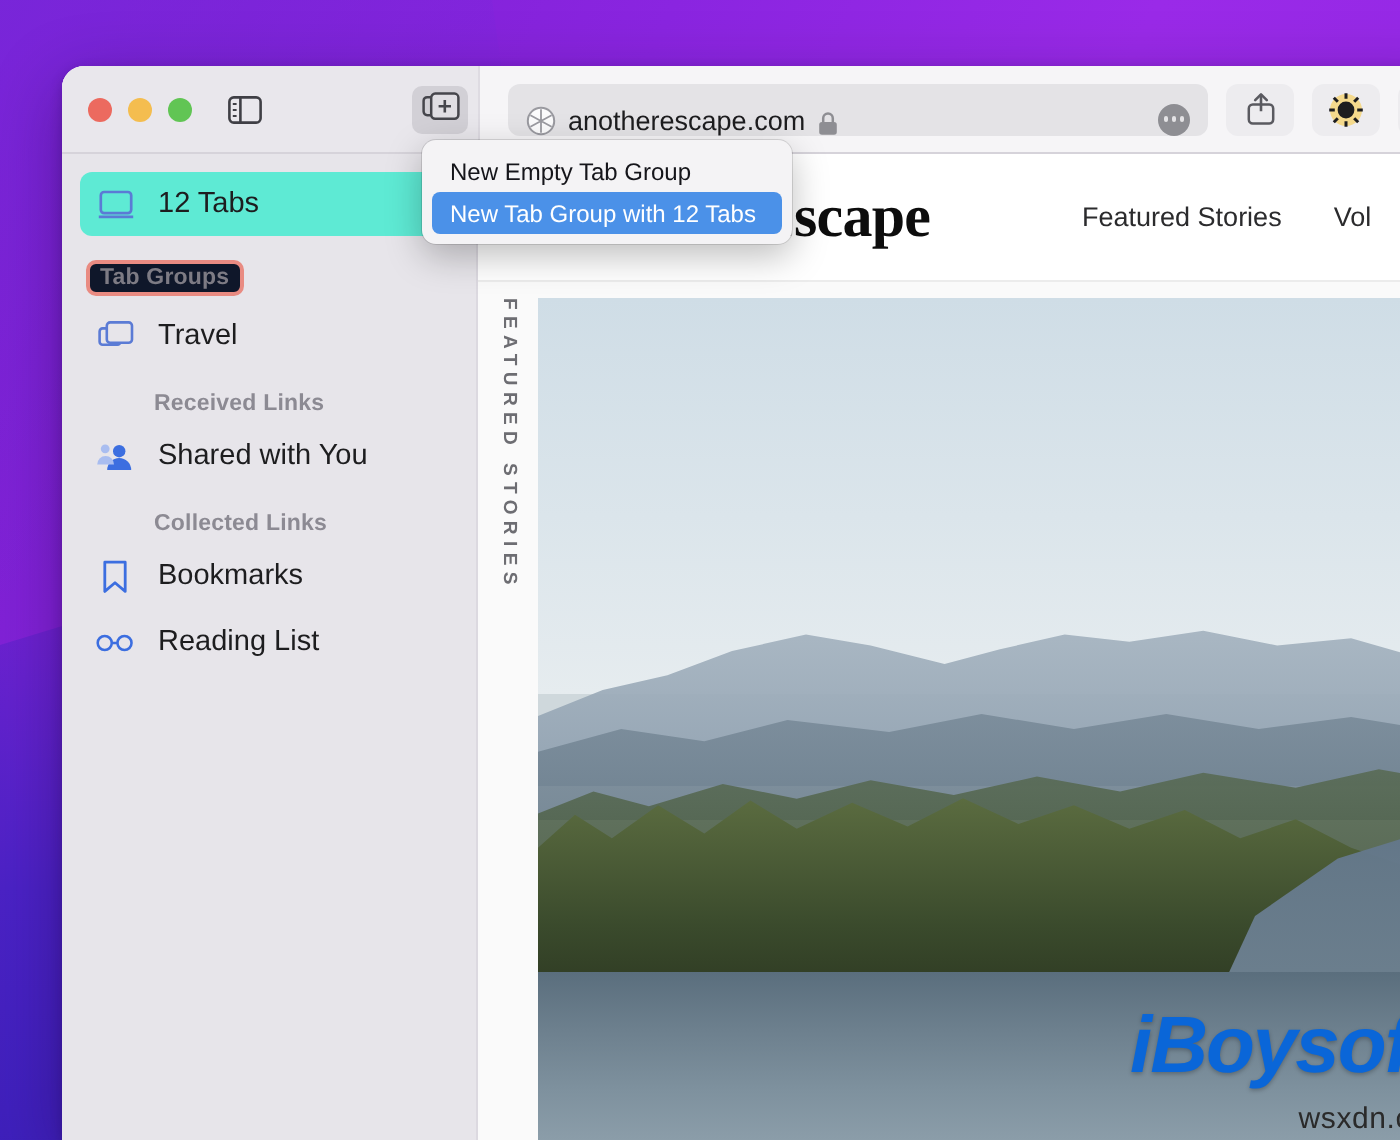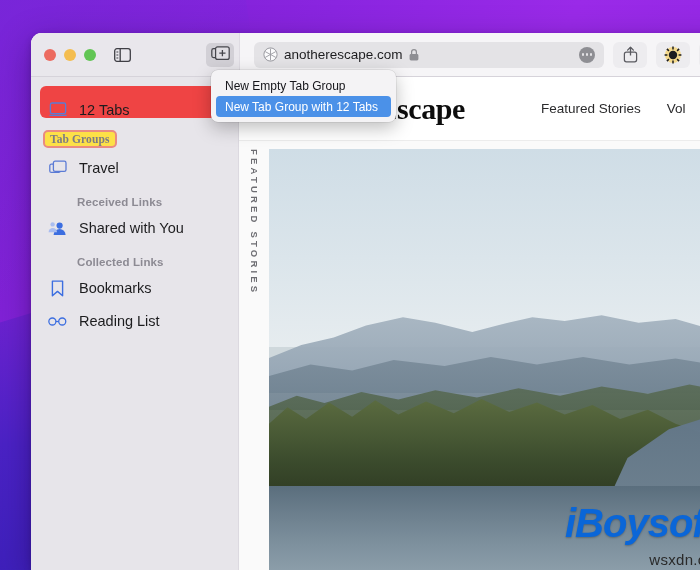--- a/index.html
+++ b/index.html
@@ -59,21 +59,21 @@
   }
   .icon-btn.pressed{background:#d2d0d6;}
 
   .tb-right{
     flex:1;height:100%;display:flex;align-items:center;
     background:#f6f5f7;padding:0 8px 0 14px;box-sizing:border-box;gap:9px;
     border-left:1px solid #dedbe2;
   }
   .urlbar{
     flex:1;height:26px;background:#e4e3e6;border-radius:6px;
-    display:flex;align-items:center;padding:0 9px;box-sizing:border-box;gap:6px;
+    display:flex;align-items:flex-end;padding:0 9px;box-sizing:border-box;gap:6px;
     position:relative;min-width:0;
   }
   .url-text{
     font-size:13.5px;color:#1d1d1f;white-space:nowrap;
   }
   .dots{
     margin-left:auto;width:16px;height:16px;border-radius:50%;
     background:#8e8e93;display:flex;align-items:center;justify-content:center;
     gap:1.5px;
   }
@@ -90,29 +90,29 @@
   .sidebar{
     width:208px;flex:0 0 208px;background:#e7e5ea;
     padding:8px 0 0 0;box-sizing:border-box;
     border-right:1px solid #dcd9e0;
   }
   .side-row{
     display:flex;align-items:center;gap:12px;
     height:32px;margin:1px 9px;padding:0 8px;border-radius:6px;
     box-sizing:border-box;
   }
-  .side-row.sel{background:#ef4444;align-items:flex-end;}
+  .side-row.sel{background:#5eead4;}
   .side-label{font-size:14.5px;color:#1d1d1f;white-space:nowrap;}
   .side-head{
     font-size:11.5px;color:#8c8a93;font-weight:600;
     margin:11px 0 3px 18px;letter-spacing:.1px;display:inline-block;padding-left:28px;
   }
   .side-head.boxed{
-    border:2px solid #e98b82;background:#fde047;border-radius:5px;
-    padding:1px 5px;margin-left:12px;color:#7d7b84;font-family:Liberation Serif, serif;
+    border:2px solid #e98b82;background:#0f172a;border-radius:5px;
+    padding:1px 5px;margin-left:12px;color:#7d7b84;
   }
   .sic{width:19px;height:17px;flex:0 0 19px;display:flex;align-items:center;justify-content:center;}
 
   
   .content{flex:1;background:#ffffff;position:relative;min-width:0;overflow:hidden;}
   .site-head{
     height:63px;display:flex;align-items:center;padding:0 0 0 28px;
     box-sizing:border-box;background:#fff;gap:0;
   }
   .brand{

